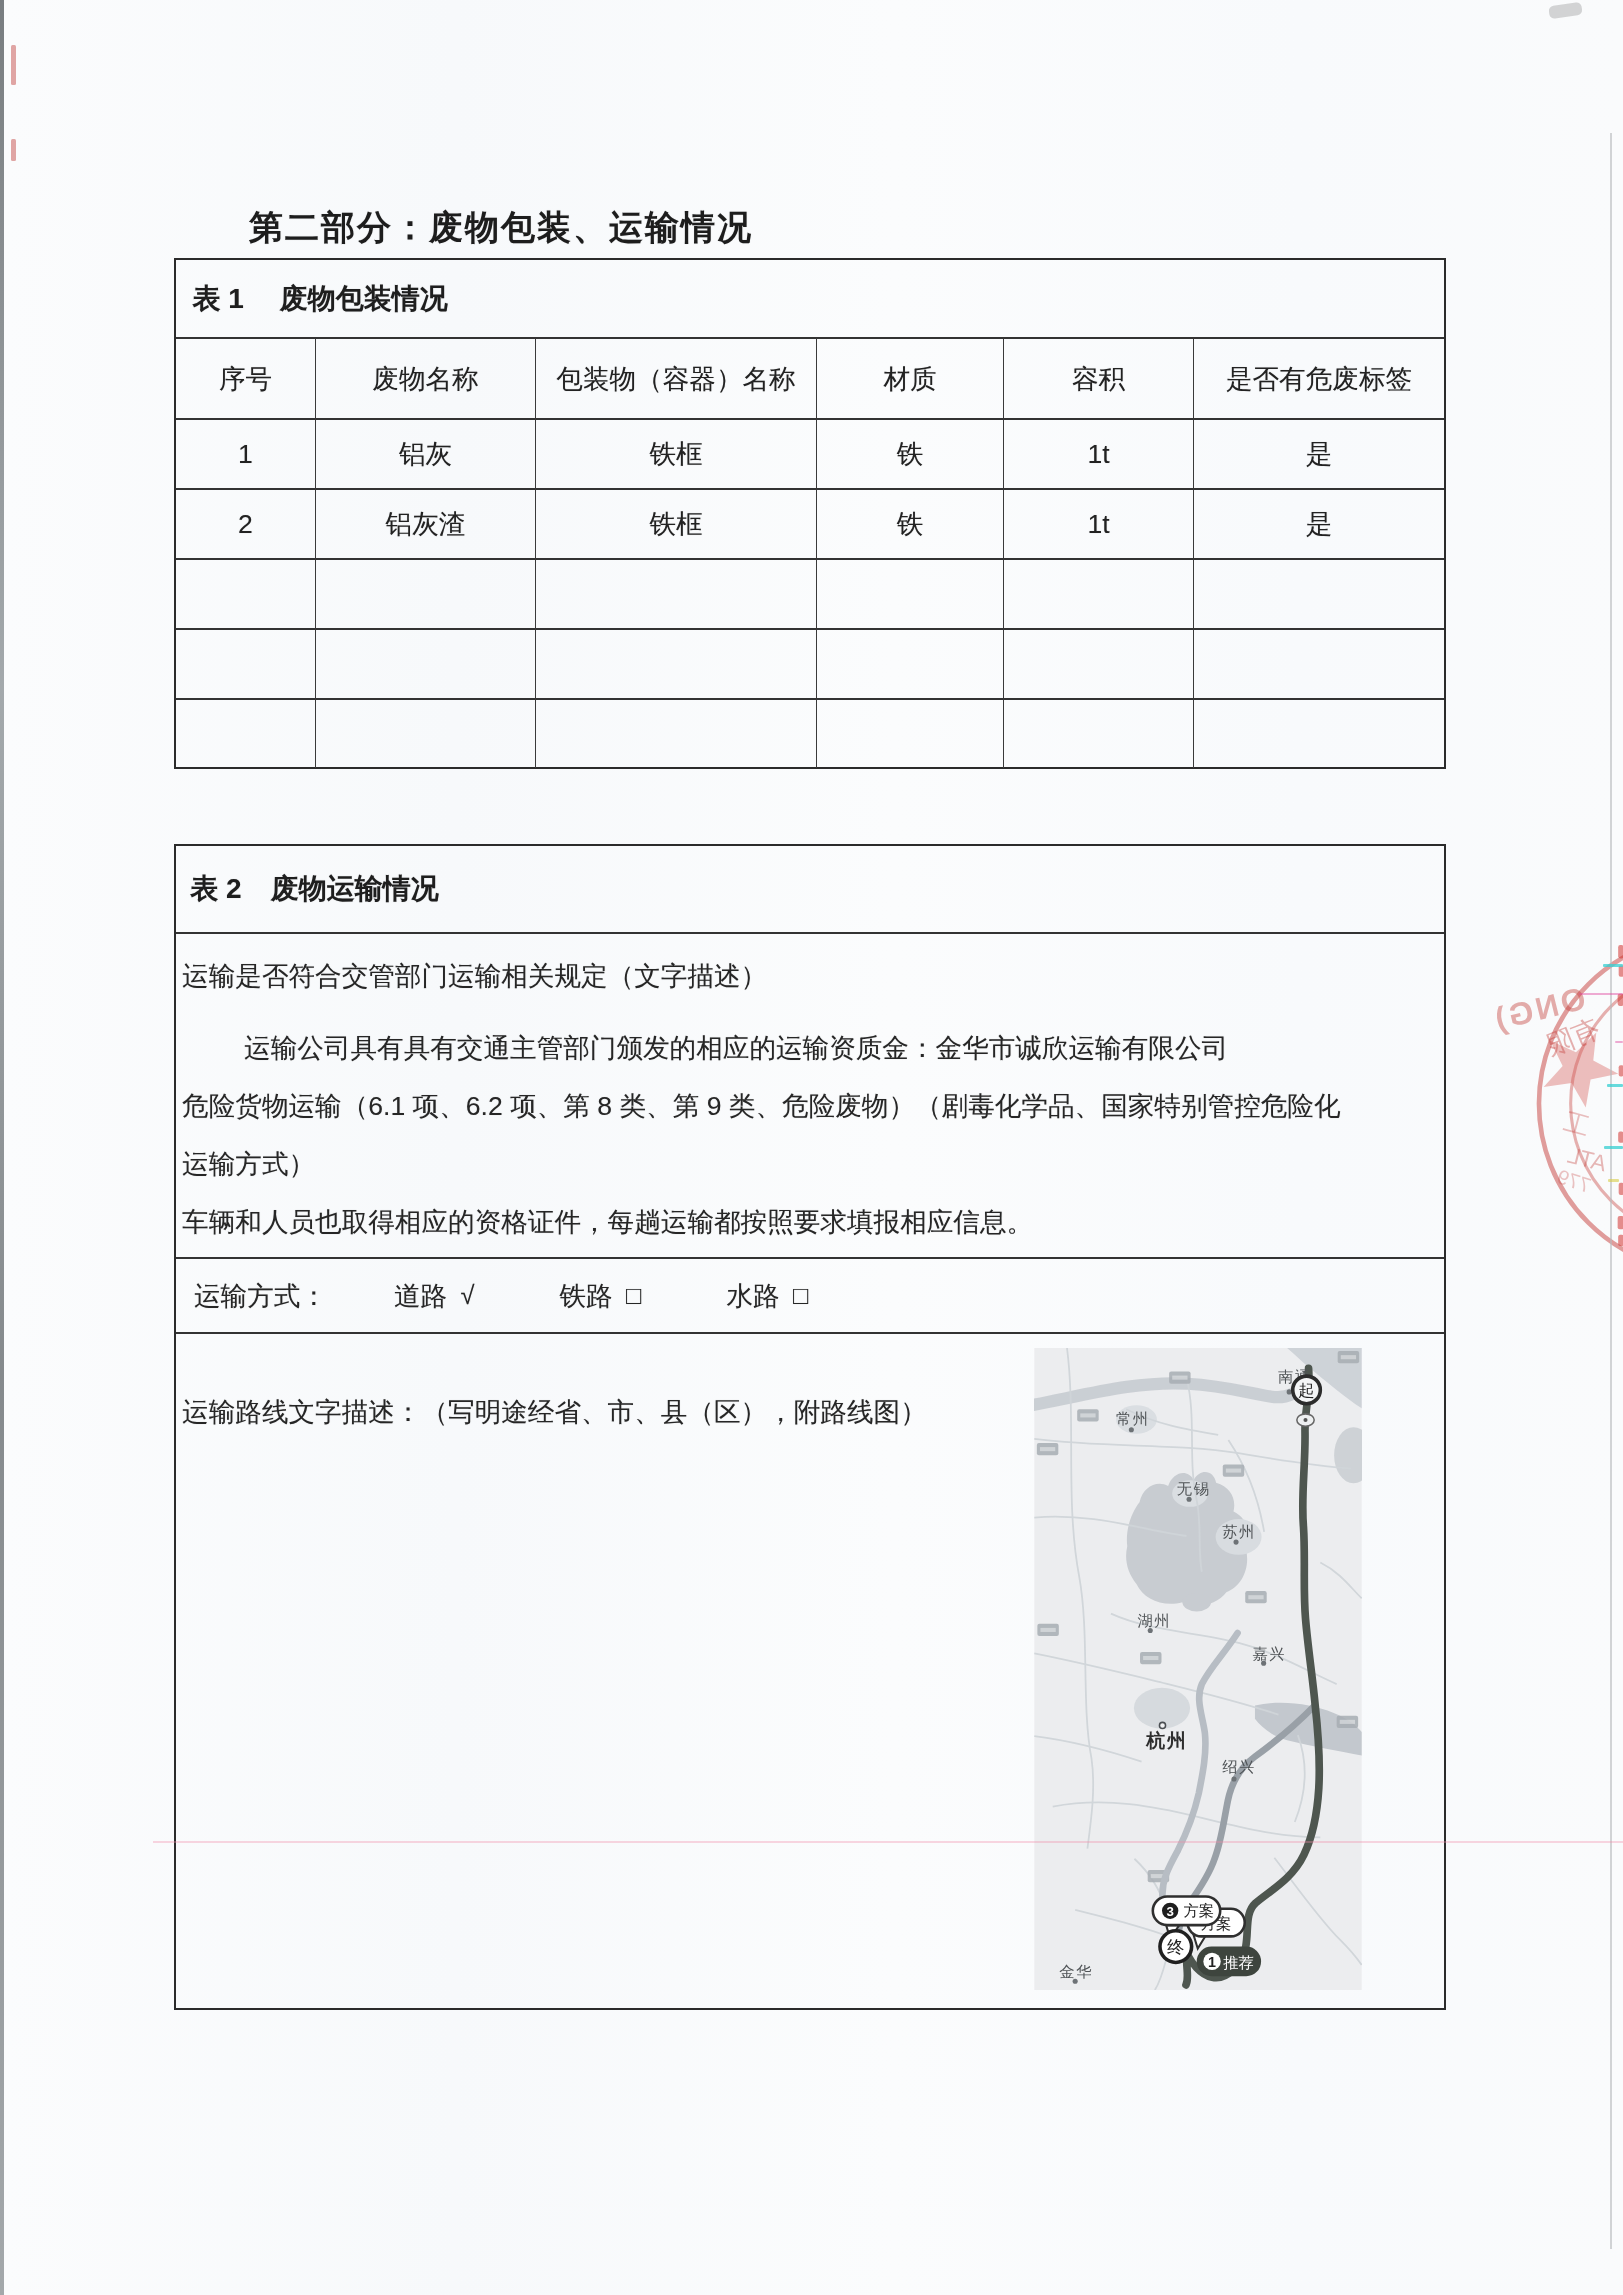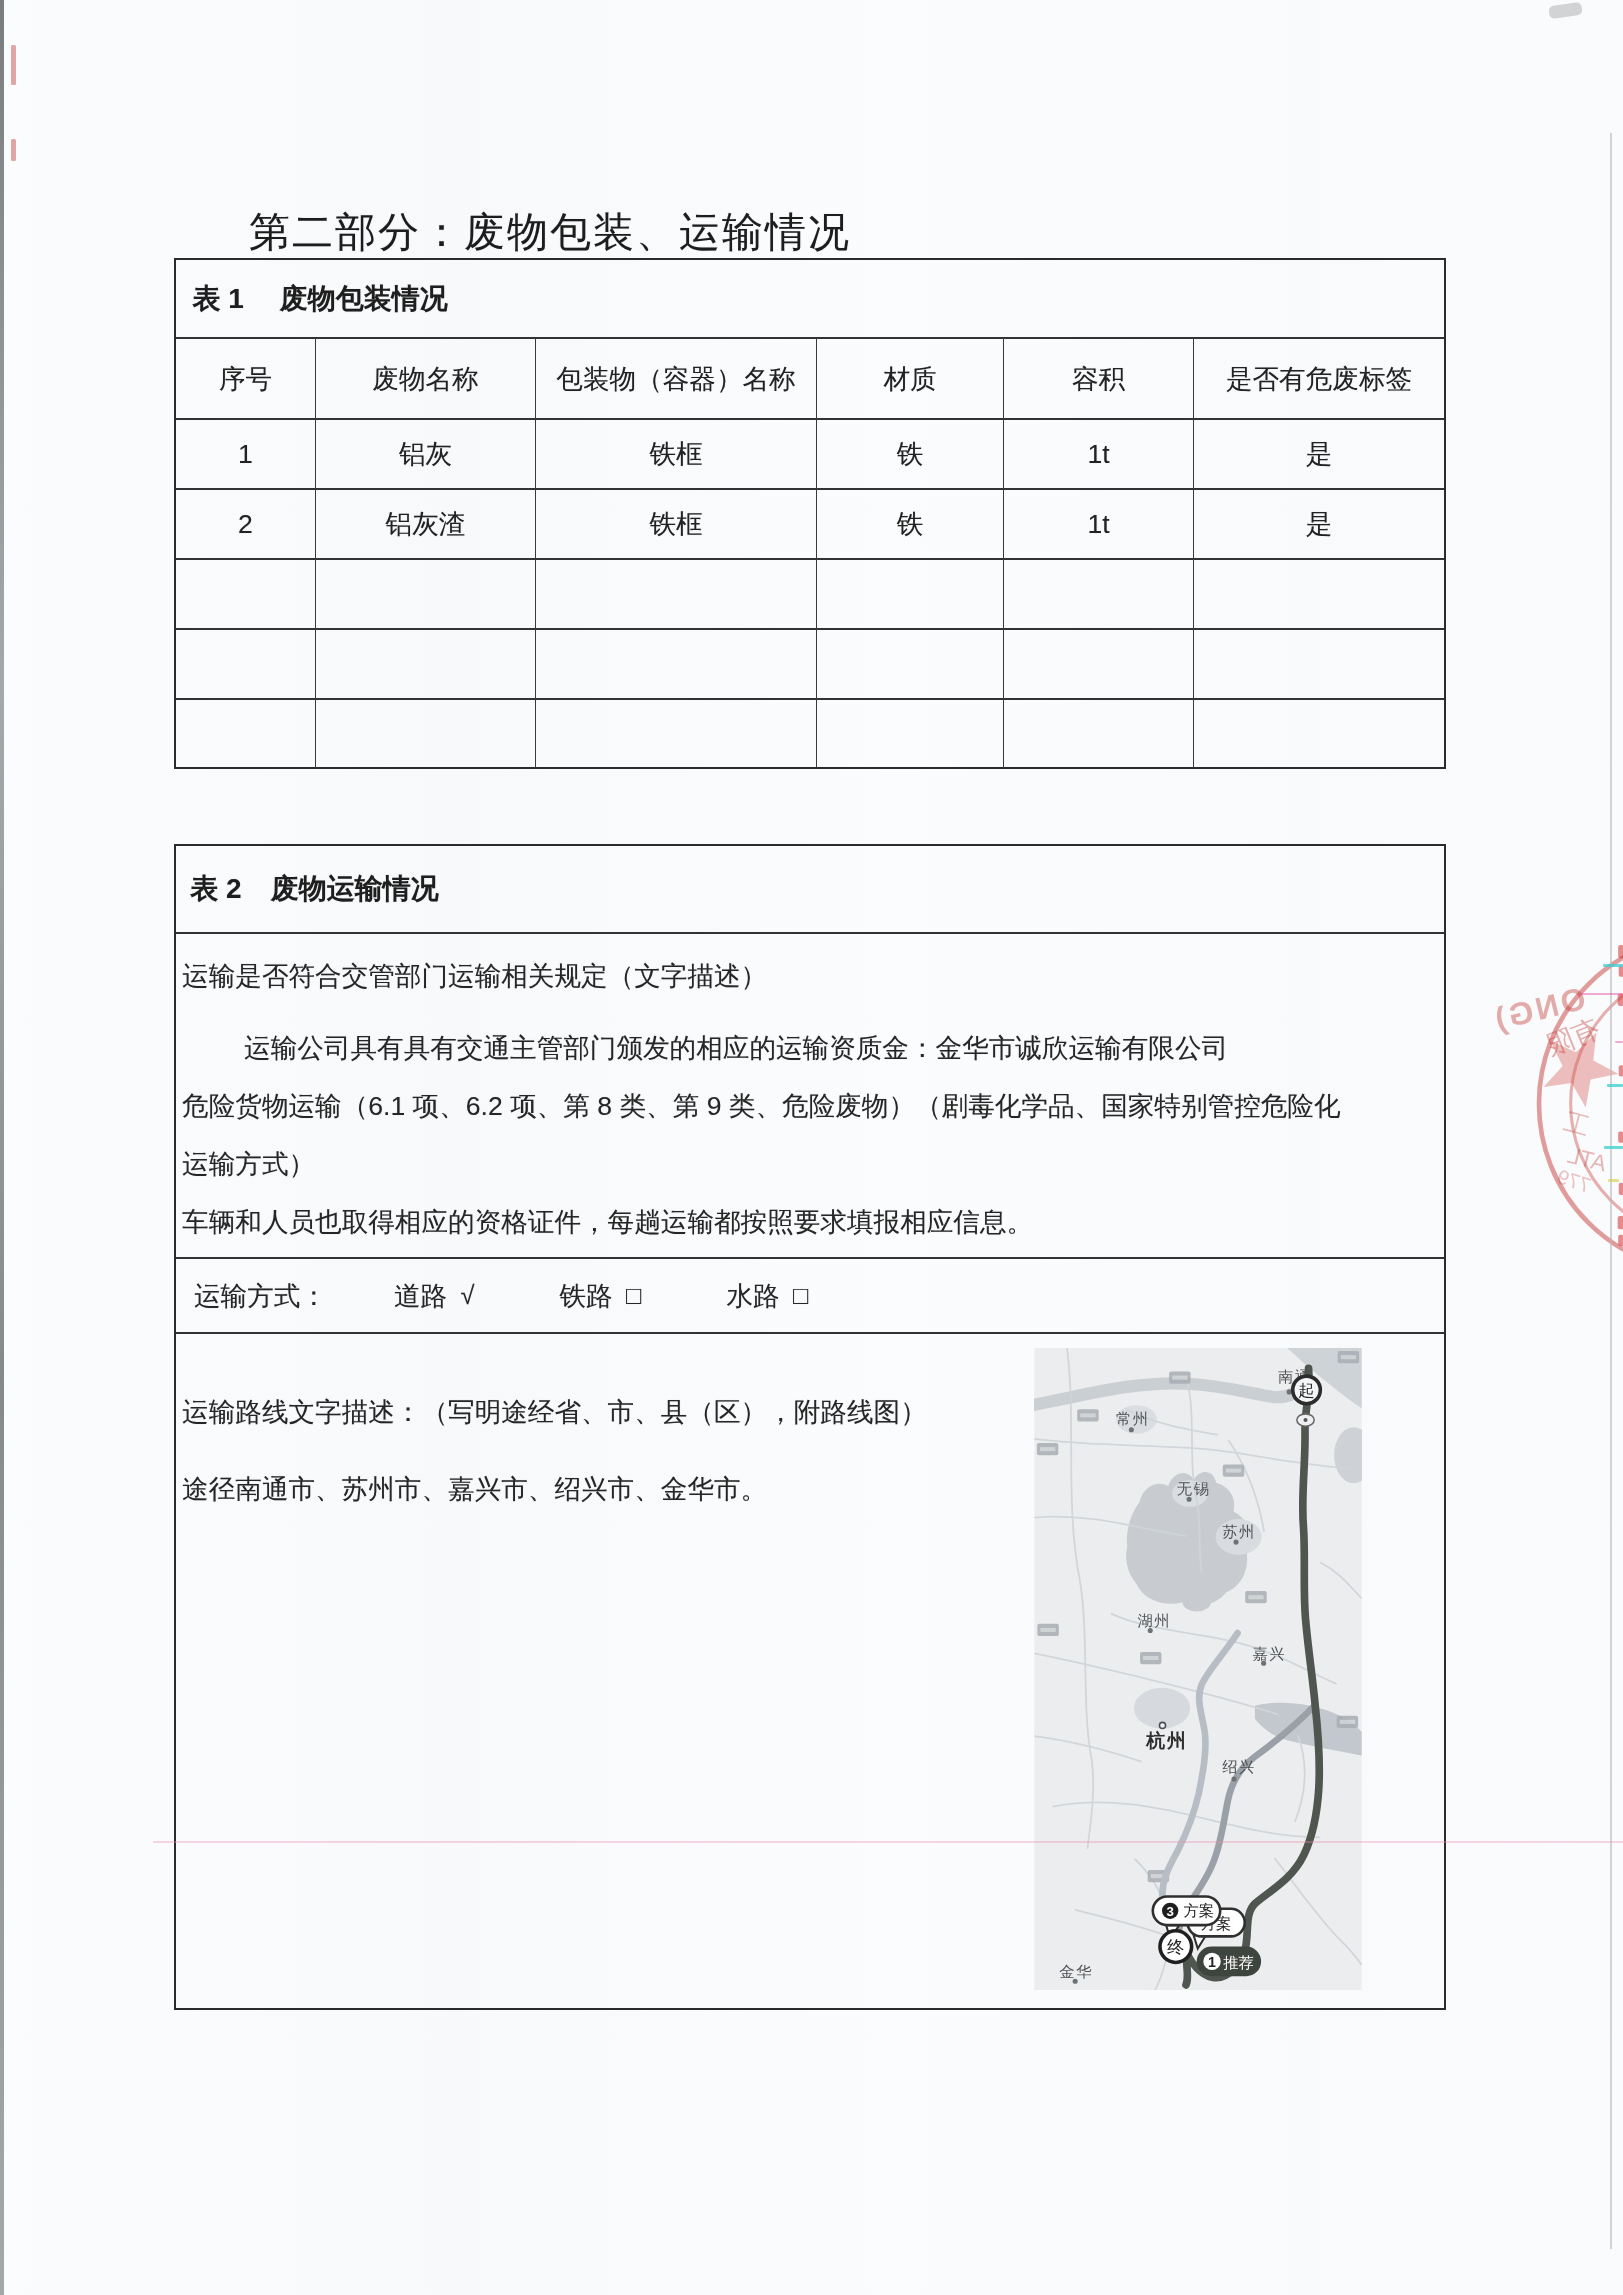--- a/index.html
+++ b/index.html
@@ -9,21 +9,21 @@
     overflow:hidden;
     background:linear-gradient(90deg,#fbfcfd 0%,#f7f9fb 28%,#fbfcfd 55%,#f8fafc 80%,#fafbfc 100%);
     font-family:"Liberation Sans","DejaVu Sans",sans-serif;
     color:#262626;
   }
   .abs{position:absolute;}
   .soft{text-shadow:0 0 1px rgba(60,60,60,.28);}
 
   
   #page-title{
-    left:249px;top:205px;font-size:41px;font-weight:400;letter-spacing:2px;color:#1d1d1d;
+    left:249px;top:205px;font-size:34px;font-weight:700;letter-spacing:2px;color:#1d1d1d;
   }
 
   
   #t1{
     left:174px;top:258px;width:1268px;height:507px;
     border:2.6px solid #2b2b2b;box-sizing:content-box;
     display:grid;
     grid-template-columns:139px 220px 281px 187px 190px 251px;
     grid-template-rows:77px 81px 70px 70px 70px 70px 70px;
   }
@@ -161,21 +161,20 @@
       <span class="mark soft">□</span>
     </span>
     <span class="opt">
       <span class="oname soft">水路</span>
       <span class="mark soft">□</span>
     </span>
   </div>
 
   <div id="t2-route" class="t2-row">
     <div class="heading soft">运输路线文字描述：（写明途经省、市、县（区），附路线图）</div>
-    <div class="rtext soft">途径南通市、苏州市、嘉兴市、绍兴市、金华市。</div>
 
     <div id="map-wrap">
       <svg width="328" height="642" viewBox="0 0 641 1257" style="font-size:52px">
         <rect x="0" y="0" width="641" height="1257" fill="#ecedef"></rect>
 
         <path d="M-5,112 C100,92 200,64 300,70 C380,74 430,92 470,96 C505,99 520,80 545,62" stroke="#c6cbd0" stroke-width="24" fill="none" opacity="0.9"></path>
         <path d="M495,0 L641,0 L641,118 C610,98 570,64 540,40 C525,28 510,12 495,0 Z" fill="#c9ced3" opacity="0.85"></path>
         <ellipse cx="625" cy="210" rx="38" ry="55" fill="#ced2d6"></ellipse>
         <path d="M206,302 C212,272 240,258 262,270 C272,242 300,236 312,258 C326,234 352,240 356,264 C384,272 396,296 390,320 C416,332 426,362 414,392 C424,430 406,468 376,478 C358,502 318,512 290,498 C252,508 214,492 200,462 C182,440 176,414 182,388 C178,356 190,322 206,302 Z" fill="#c8ccd1"></path>
         <ellipse cx="318" cy="498" rx="28" ry="18" fill="#c8ccd1"></ellipse>

